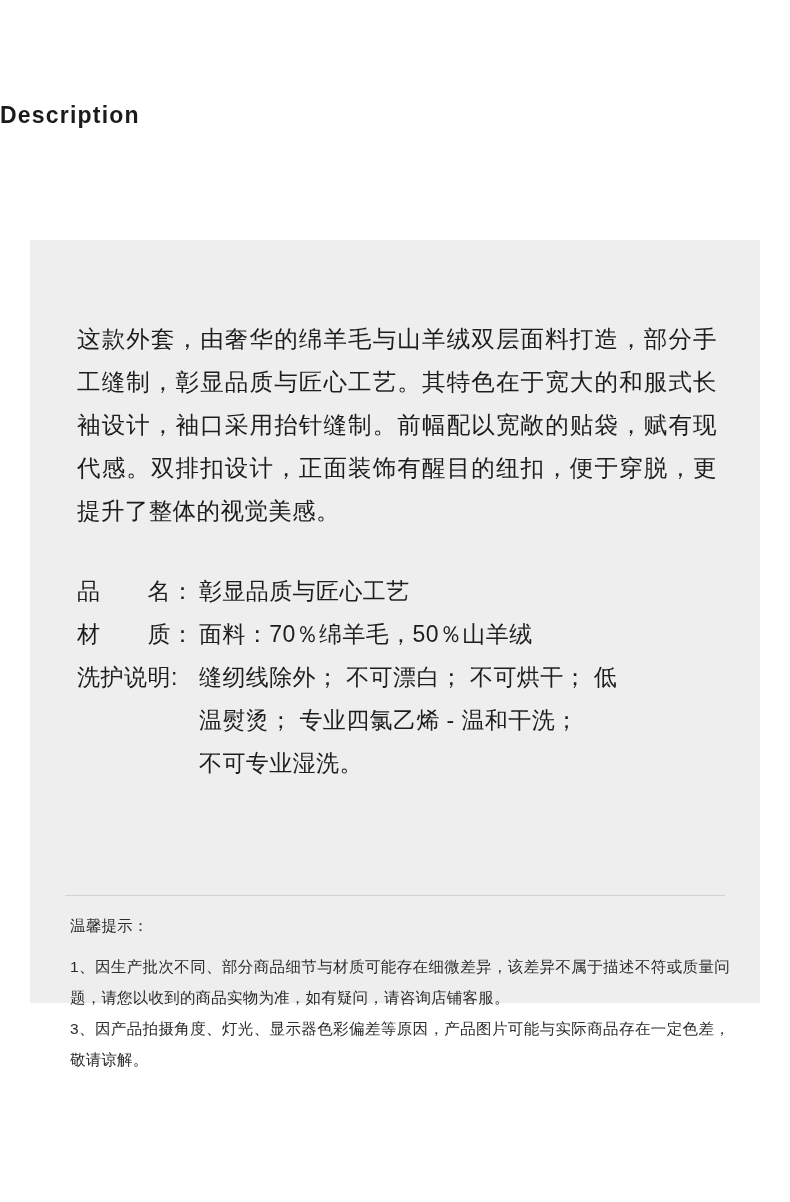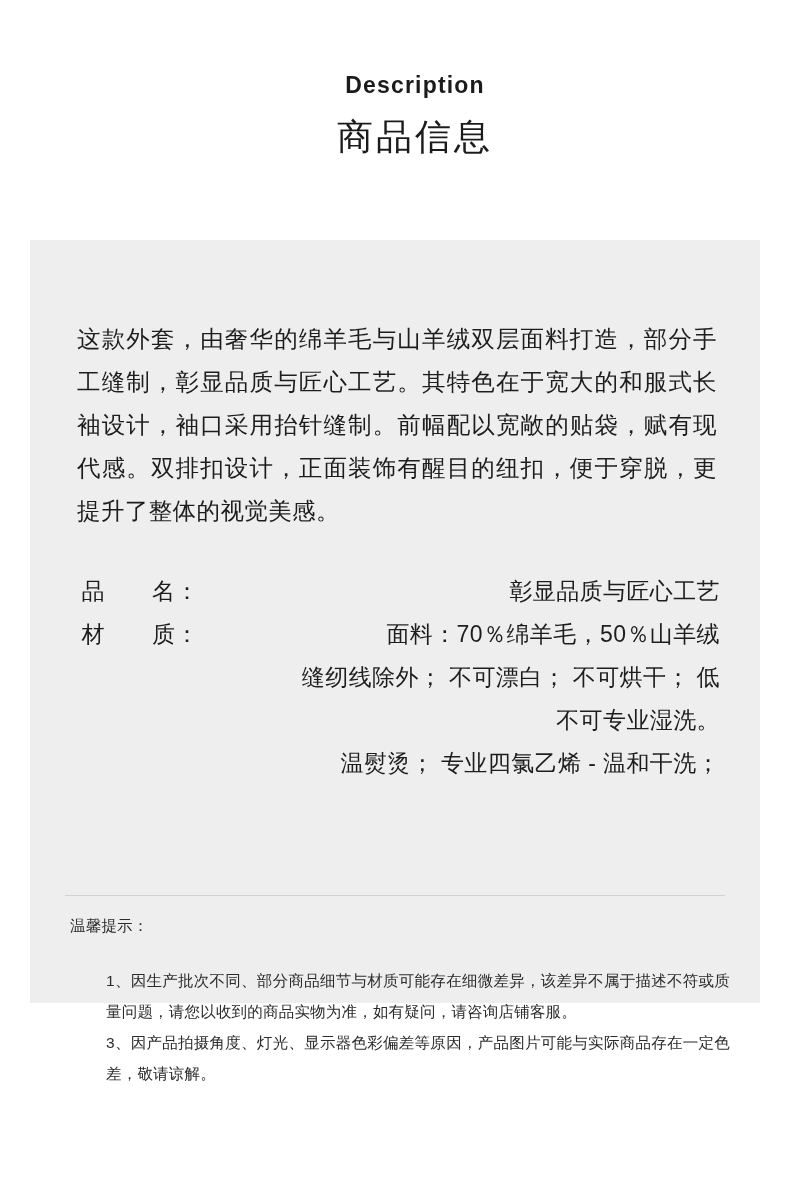--- a/index.html
+++ b/index.html
@@ -16,23 +16,22 @@
   }
   .page {
     position: relative;
     width: 790px;
     height: 1202px;
     box-sizing: border-box;
   }
 
   
   .header {
-    padding-top: 72px;
-    text-align: center;
-    margin-left: 40px;
+    padding-top: 102px;
+    text-align: left;
   }
   .header-eyebrow {
     font-size: 23px;
     font-weight: bold;
     letter-spacing: 1.2px;
     color: #1b1b1b;
     line-height: 1.2;
   }
   .header-title {
     margin-top: 14px;
@@ -66,21 +65,20 @@
     line-height: 43px;
     letter-spacing: 0.4px;
     color: #1d1d1d;
     width: 640px;
     text-align: justify;
   }
 
   
   .specs {
     margin-top: 37px;
-    text-align: right;
   }
   .spec-row {
     display: flex;
     align-items: flex-start;
     font-size: 23px;
     line-height: 43px;
     color: #1d1d1d;
   }
   .spec-label {
     flex: 0 0 auto;
@@ -114,35 +112,33 @@
     position: absolute;
     left: 40px;
     top: 670px;
     right: 30px;
     font-size: 15.5px;
     line-height: 31px;
     color: #2b2b2b;
     letter-spacing: 0.2px;
   }
   .notice-title {
-    margin-bottom: 24px;
+    margin-bottom: 10px;
   }
   .notice-item {
     text-align: justify;
-    margin-left: 36px;
   }
 </style>
 </head>
 <body>
 
 <div class="page">
 
   <div class="header">
     <div class="header-eyebrow">Description</div>
-    <div class="header-title">商品信息</div>
   </div>
 
   <div class="panel">
 
     <div class="panel-inner">
       <div class="intro">这款外套，由奢华的绵羊毛与山羊绒双层面料打造，部分手工缝制，彰显品质与匠心工艺。其特色在于宽大的和服式长袖设计，袖口采用抬针缝制。前幅配以宽敞的贴袋，赋有现代感。双排扣设计，正面装饰有醒目的纽扣，便于穿脱，更提升了整体的视觉美感。</div>
 
       <div class="specs">
 
         <div class="spec-row">
@@ -153,24 +149,25 @@
         </div>
 
         <div class="spec-row">
           <div class="spec-label">材　　质：</div>
           <div class="spec-values">
             <div class="spec-value-line">面料：70％绵羊毛，50％山羊绒</div>
           </div>
         </div>
 
         <div class="spec-row">
+          <div class="spec-label">洗护说明:</div>
           <div class="spec-values">
             <div class="spec-value-line">缝纫线除外； 不可漂白； 不可烘干； 低</div>
+            <div class="spec-value-line">温熨烫； 专业四氯乙烯 - 温和干洗；</div>
             <div class="spec-value-line">不可专业湿洗。</div>
-            <div class="spec-value-line">温熨烫； 专业四氯乙烯 - 温和干洗；</div>
           </div>
         </div>
 
       </div>
     </div>
 
     <div class="divider"></div>
 
     <div class="notice">
       <div class="notice-title">温馨提示：</div>

